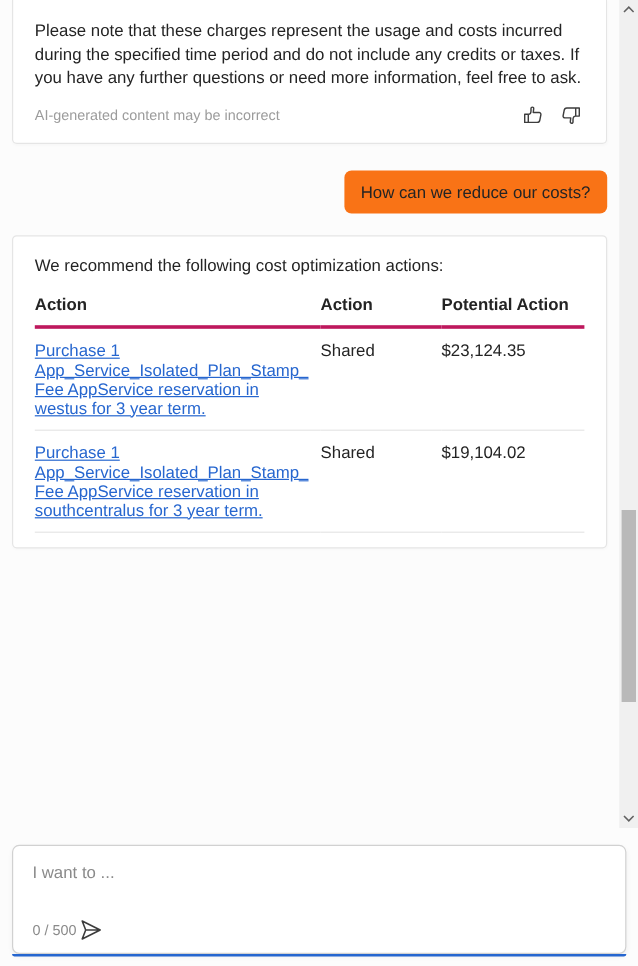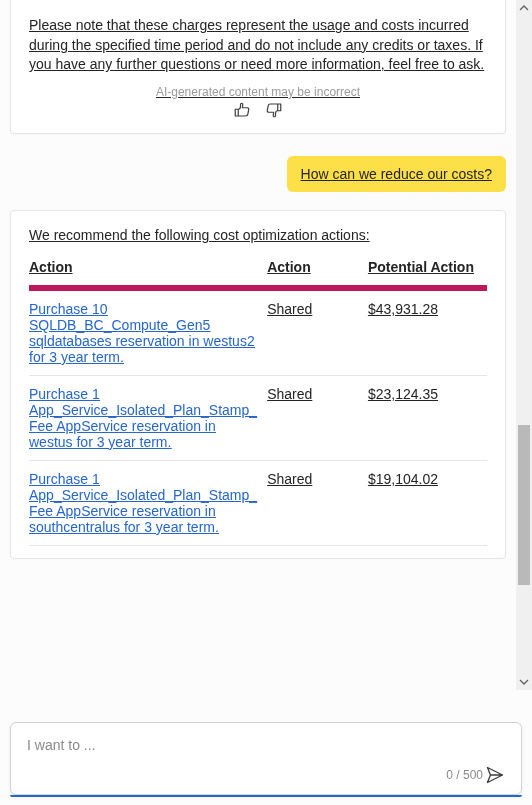--- a/index.html
+++ b/index.html
@@ -14,21 +14,20 @@
     width: 532px; height: 805px;
     position: relative;
     background: #fcfcfc;
     overflow: hidden;
   }
   .scroll-area {
     position: absolute;
     left: 0; top: 0; right: 16px; bottom: 115px;
     overflow: hidden;
     padding-bottom: 10px;
-    text-decoration: underline;
   }
   .scrollbar-track {
     position: absolute;
     right: 0; top: 0; bottom: 115px;
     width: 16px;
     background: #f0f0f0;
     display: flex; flex-direction: column;
     justify-content: space-between;
   }
   .scroll-arrow {
@@ -53,79 +52,78 @@
     border: 1px solid #e5e5e5;
     border-radius: 4px;
     padding: 14px 18px 12px 18px;
     box-shadow: 0 1px 2px rgba(0,0,0,0.02);
   }
   .ai-card.top { border-top-left-radius: 0; border-top-right-radius: 0; border-top: none; }
   .note-text { line-height: 1.4; margin: 2px 0 10px 0; }
   .disclaimer-row {
     display: flex; align-items: center; justify-content: space-between;
     margin-top: 6px;
-    flex-direction: column;
   }
   .disclaimer { color: #9c9c9c; font-size: 12px; }
   .feedback { display: flex; gap: 10px; }
   .feedback-btn { width: 22px; height: 22px; cursor: pointer; color: #3d3d3d; display:flex; align-items:center; justify-content:center; }
   .feedback-btn svg { width: 18px; height: 18px; }
   .user-row { display: flex; justify-content: flex-end; margin: 22px 10px 18px 10px; }
   .user-bubble {
-    background: #fde047;
+    background: #f97316;
     border-radius: 6px;
     padding: 10px 14px;
     max-width: 75%;
     color: #242424;
   }
   .rec-intro { margin: 2px 0 12px 0; }
   .cost-table { width: 100%; border-collapse: collapse; }
   .cost-table th {
     text-align: left;
     font-weight: 600;
     padding: 4px 6px 10px 0;
-    border-bottom: 6px solid #be185d;
+    border-bottom: 3px solid #be185d;
     vertical-align: top;
   }
   .cost-table td {
     padding: 10px 6px 10px 0;
     border-bottom: 1px solid #e5e5e5;
     vertical-align: top;
   }
   .col-action { width: 52%; }
   .col-scope { width: 22%; }
   .col-savings { width: 26%; }
   .action-link {
     color: #2666cf;
     text-decoration: underline;
     cursor: pointer;
     word-break: break-word;
   }
   .input-bar {
     position: absolute;
     left: 10px; right: 10px; bottom: 10px;
-    height: 73px;
+    height: 91px;
     background: #fff;
     border: 1px solid #d1d1d1;
     border-radius: 6px;
     box-shadow: 0 2px 4px rgba(0,0,0,0.05);
     display: flex; flex-direction: column;
   }
   .input-field {
     flex: 1;
     border: none; outline: none; resize: none;
     padding: 14px 16px 0 16px;
     font-family: inherit; font-size: 14px;
     color: #242424;
     background: transparent;
   }
   .input-field::placeholder { color: #8a8a8a; }
   .input-footer {
     height: 34px;
-    display: flex; align-items: center; justify-content: flex-end;
+    display: flex; align-items: center; justify-content: flex-start;
     padding: 0 14px 4px 16px;
   }
   .char-count { color: #8a8a8a; font-size: 12px; }
   .send-btn { width: 24px; height: 24px; cursor: pointer; color: #3d3d3d; display:flex; align-items:center; justify-content:center; }
   .send-btn svg { width: 20px; height: 20px; }
   .input-accent {
     position: absolute;
     left: 10px; right: 10px; bottom: 8px;
     height: 2px;
     background: #2666cf;
@@ -170,25 +168,20 @@
         <table class="cost-table">
           <thead>
             <tr>
               <th class="col-action">Action</th>
               <th class="col-scope">Action</th>
               <th class="col-savings">Potential Action</th>
             </tr>
           </thead>
           <tbody>
             <tr>
-              <td><span class="action-link">Purchase 10 SQLDB_BC_Compute_Gen5 sqldatabases reservation in westus2 for 3 year term.</span></td>
-              <td>Shared</td>
-              <td>$43,931.28</td>
-            </tr>
-            <tr>
               <td><span class="action-link">Purchase 1 App_Service_Isolated_Plan_Stamp_Fee AppService reservation in westus for 3 year term.</span></td>
               <td>Shared</td>
               <td>$23,124.35</td>
             </tr>
             <tr>
               <td><span class="action-link">Purchase 1 App_Service_Isolated_Plan_Stamp_Fee AppService reservation in southcentralus for 3 year term.</span></td>
               <td>Shared</td>
               <td>$19,104.02</td>
             </tr>
           </tbody>

